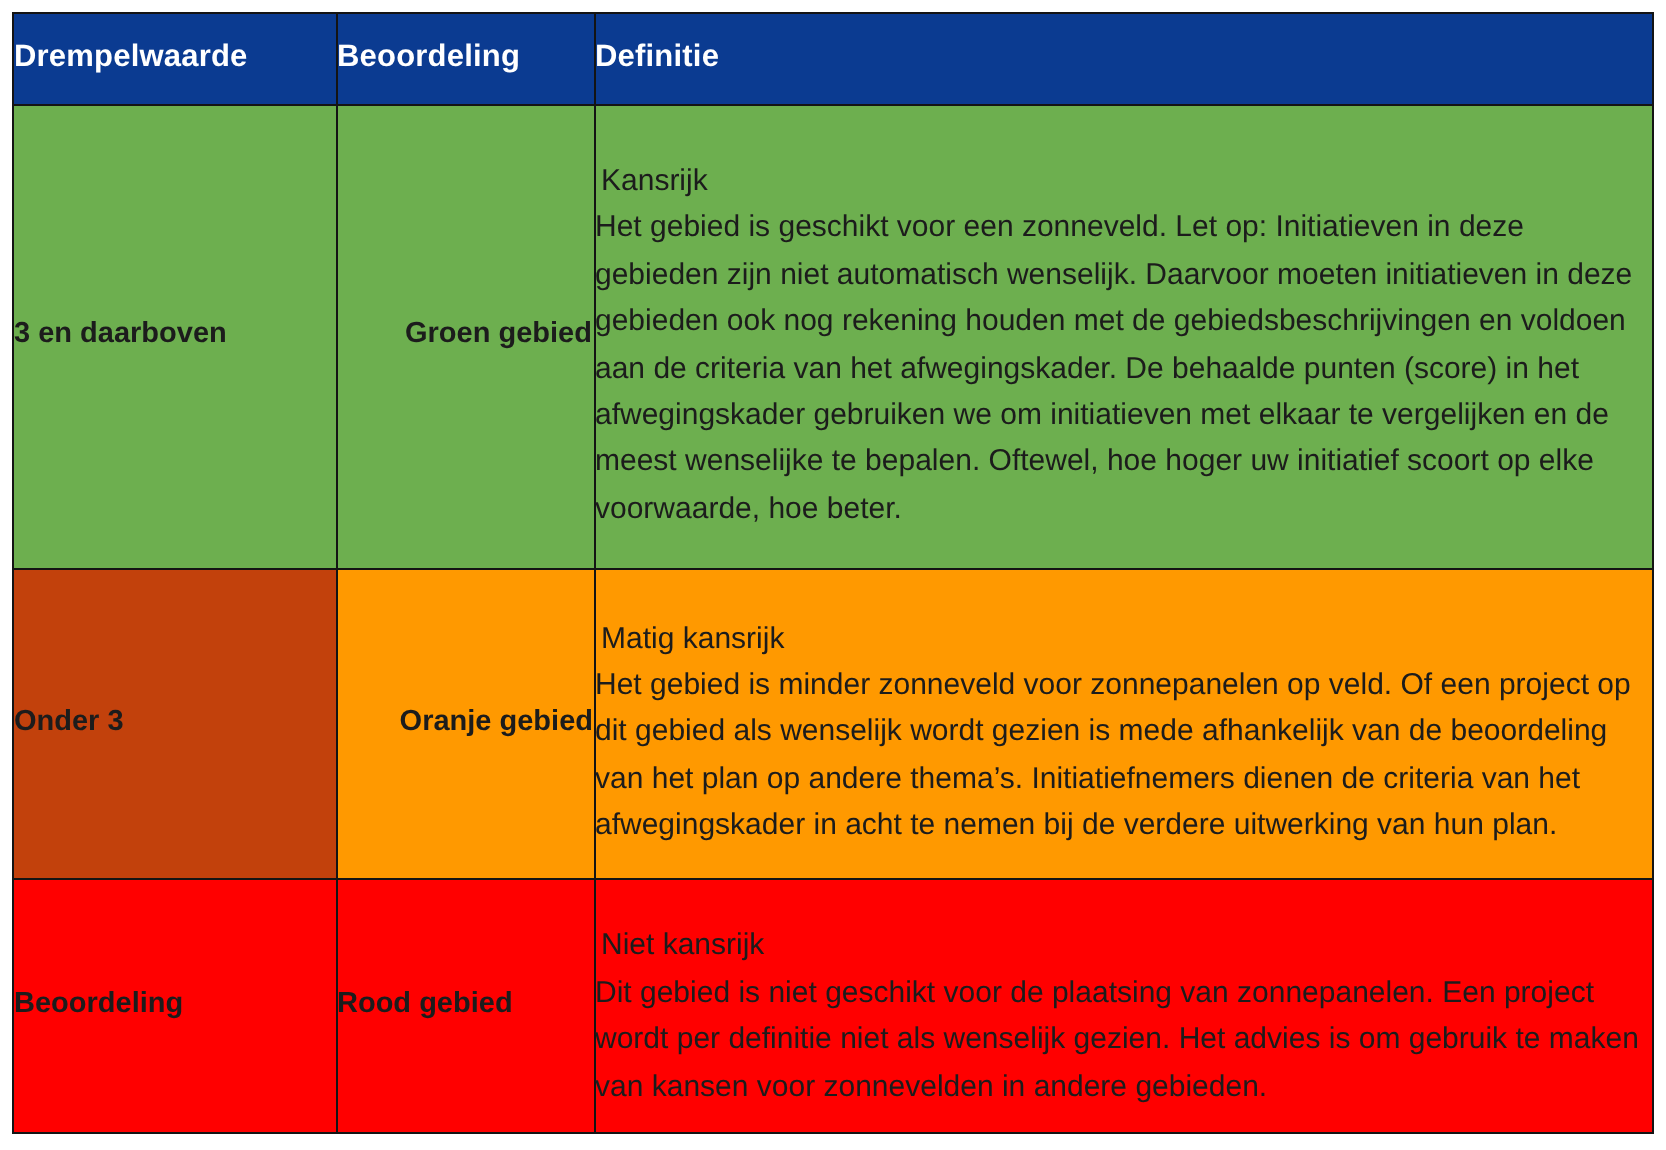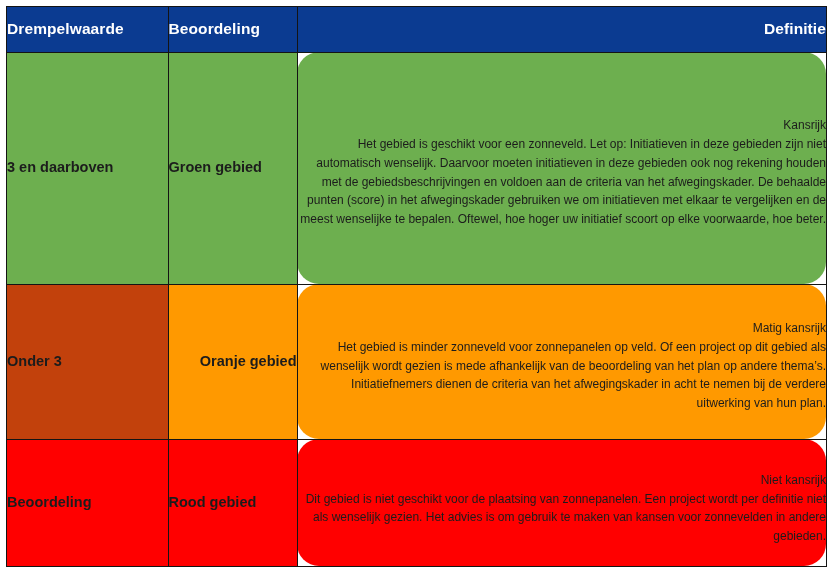--- a/index.html
+++ b/index.html
@@ -47,21 +47,20 @@
     box-sizing: border-box;
     vertical-align: middle;
     padding: 0;
     margin: 0;
     border-right: 1px solid #141414;
     border-bottom: 1px solid #141414;
   }
   table.grid td:last-child,
   table.grid th:last-child {
     border-right: none;
-    text-align: right;
   }
   table.grid tr:last-child td {
     border-bottom: none;
   }
 
   
   .col-threshold { width: 161px; }
   .col-rating    { width: 129px; }
   .col-def       { width: 529px; }
 
@@ -90,26 +89,25 @@
   .cell-rating {
     font-size: 14.5px;
     color: #1c1c1c;
     line-height: 1.45;
     padding-left: 11px;
     padding-right: 6px;
     font-weight: bold;
   }
 
   .cell-def {
-    font-size: 12px;
+    font-size: 15px;
     color: #1c1c1c;
     line-height: 1.56;
     padding: 0 14px 0 12px;
     vertical-align: top;
-    border-radius: 22px;
   }
 
   .cell-def .def-inner {
     padding-top: 9px;
   }
   .row-red .cell-def .def-inner {
     padding-top: 11px;
   }
 
   .def-title {
@@ -153,21 +151,21 @@
           <th class="col-threshold" style="background-color: rgb(11, 59, 145); color: rgb(255, 255, 255);">Drempelwaarde</th>
           <th class="col-rating" style="background-color: rgb(11, 59, 145); color: rgb(255, 255, 255);">Beoordeling</th>
           <th class="col-def" style="background-color: rgb(11, 59, 145); color: rgb(255, 255, 255);">Definitie</th>
         </tr>
       </thead>
 
       <tbody>
 
         <tr class="row-green">
           <td class="cell-threshold" style="background-color: rgb(109, 175, 79); color: rgb(28, 28, 28);">3 en daarboven</td>
-          <td class="cell-rating" style="background-color: rgb(109, 175, 79); color: rgb(28, 28, 28);">
+          <td class="cell-rating" style="background-color: rgb(109, 175, 79); color: rgb(28, 28, 28); padding-left: 34px;">
             <span class="rating-wrap">Groen gebied</span>
           </td>
           <td class="cell-def" style="background-color: rgb(109, 175, 79); color: rgb(28, 28, 28);">
             <div class="def-inner">
               <span class="def-title">Kansrijk</span>
               <span class="def-body">Het gebied is geschikt voor een zonneveld. Let op: Initiatieven in deze gebieden zijn niet automatisch wenselijk. Daarvoor moeten initiatieven in deze gebieden ook nog rekening houden met de gebiedsbeschrijvingen en voldoen aan de criteria van het afwegingskader. De behaalde punten (score) in het afwegingskader gebruiken we om initiatieven met elkaar te vergelijken en de meest wenselijke te bepalen. Oftewel, hoe hoger uw initiatief scoort op elke voorwaarde, hoe beter.</span>
             </div>
           </td>
         </tr>
 

